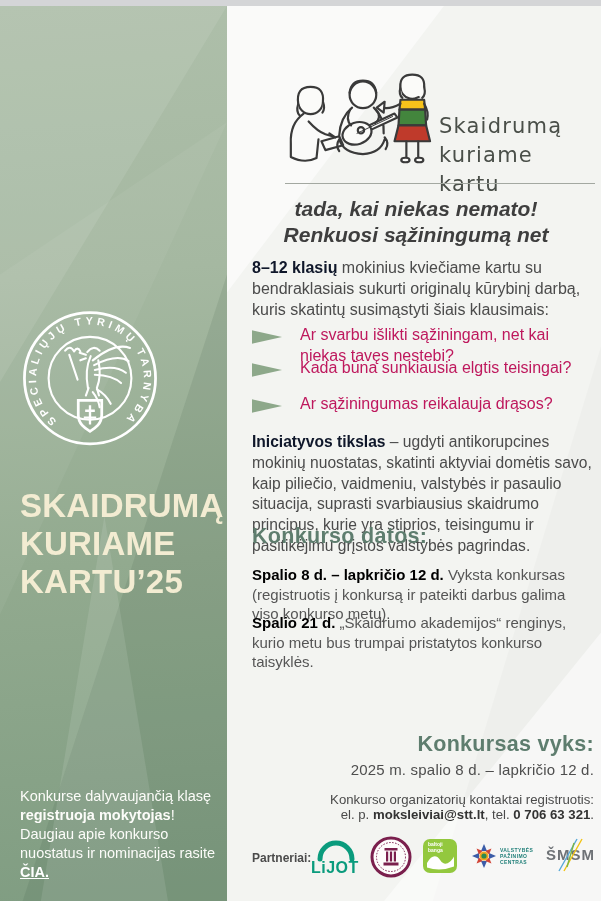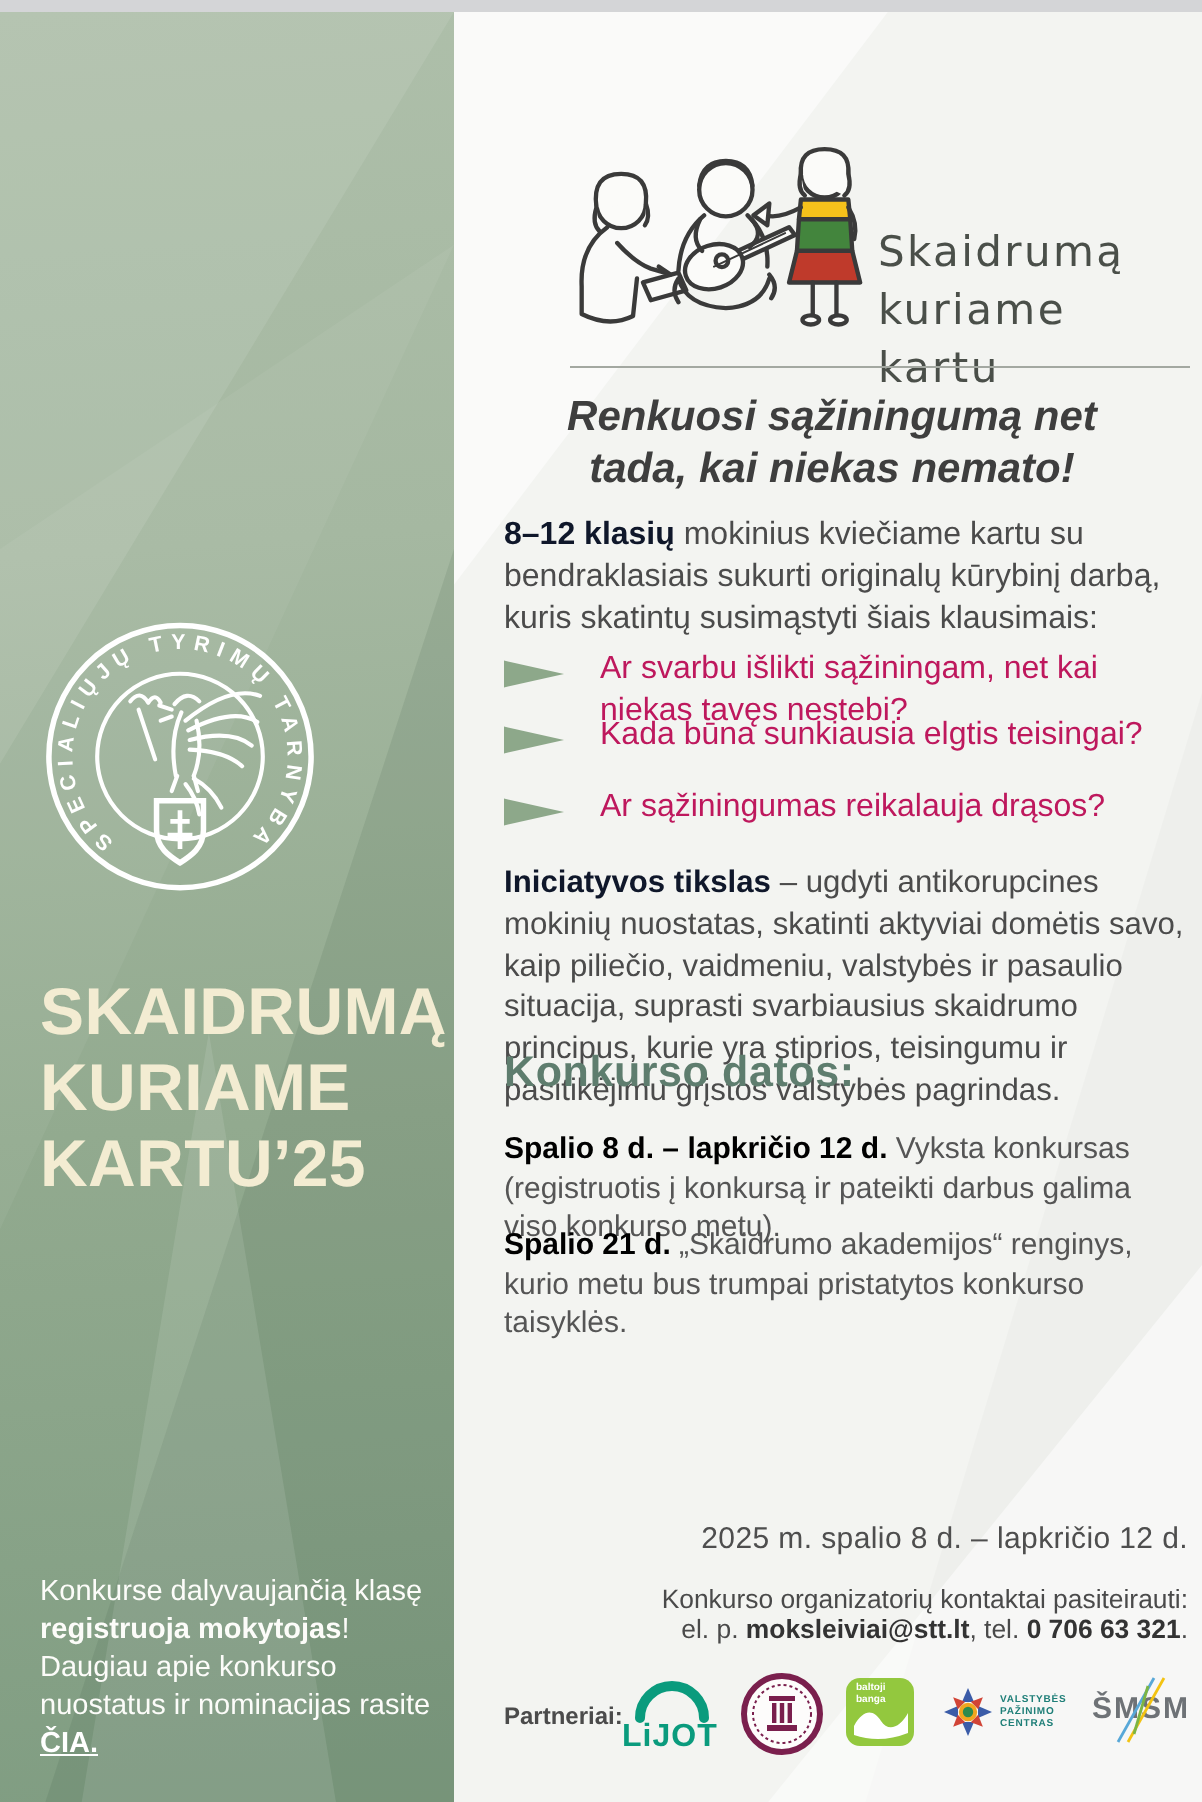--- a/index.html
+++ b/index.html
@@ -199,22 +199,22 @@
   </svg>
 
   <div class="brand-script">
     <span>Skaidrumą</span>
     <span>kuriame kartu</span>
   </div>
 
   <div class="separator"></div>
 
   <div class="tagline">
+    <span>tada, kai niekas nemato!</span>
     <span>Renkuosi sąžiningumą net</span>
-    <span>tada, kai niekas nemato!</span>
   </div>
 
   <div class="para intro">
     <b>8–12 klasių</b><span> mokinius kviečiame kartu su bendraklasiais sukurti originalų kūrybinį darbą, kuris skatintų susimąstyti šiais klausimais:</span>
   </div>
 
   <div class="q-row q1">
     <div class="q-arrow"></div>
     <div class="q-text">Ar svarbu išlikti sąžiningam, net kai niekas tavęs nestebi?</div>
   </div>
@@ -233,22 +233,23 @@
 
   <div class="section-h dates-h">Konkurso datos:</div>
 
   <div class="date-item d1">
     <b>Spalio 8 d. – lapkričio 12 d.</b><span>  Vyksta konkursas (registruotis į konkursą ir pateikti darbus galima viso konkurso metu).</span>
   </div>
   <div class="date-item d2">
     <b>Spalio 21 d.</b><span>  „Skaidrumo akademijos“ renginys, kurio metu bus trumpai pristatytos konkurso taisyklės.</span>
   </div>
 
+  <div class="section-h when-h">Konkursas vyks:</div>
   <div class="when-date">2025 m.  spalio 8 d. – lapkričio 12 d.</div>
-  <div class="contact1">Konkurso organizatorių kontaktai pasiteirauti:</div>
+  <div class="contact1">Konkurso organizatorių kontaktai registruotis:</div>
   <div class="contact2">
     <span>el. p. </span><b>moksleiviai@stt.lt</b><span>, tel. </span><b>0 706 63 321</b><span>.</span>
   </div>
 
   <div class="partners">
     <div class="partners-label">Partneriai:</div>
 
     <svg class="logo-lijot" viewBox="0 0 52 38">
       <path d="M10 21 A15 15 0 0 1 42 21" fill="none" stroke="#0a9b7d" stroke-width="5" stroke-linecap="round"></path>
       <text x="1" y="35" font-size="16" font-weight="bold" fill="#0a9b7d" letter-spacing="0.5">LiJOT</text>

